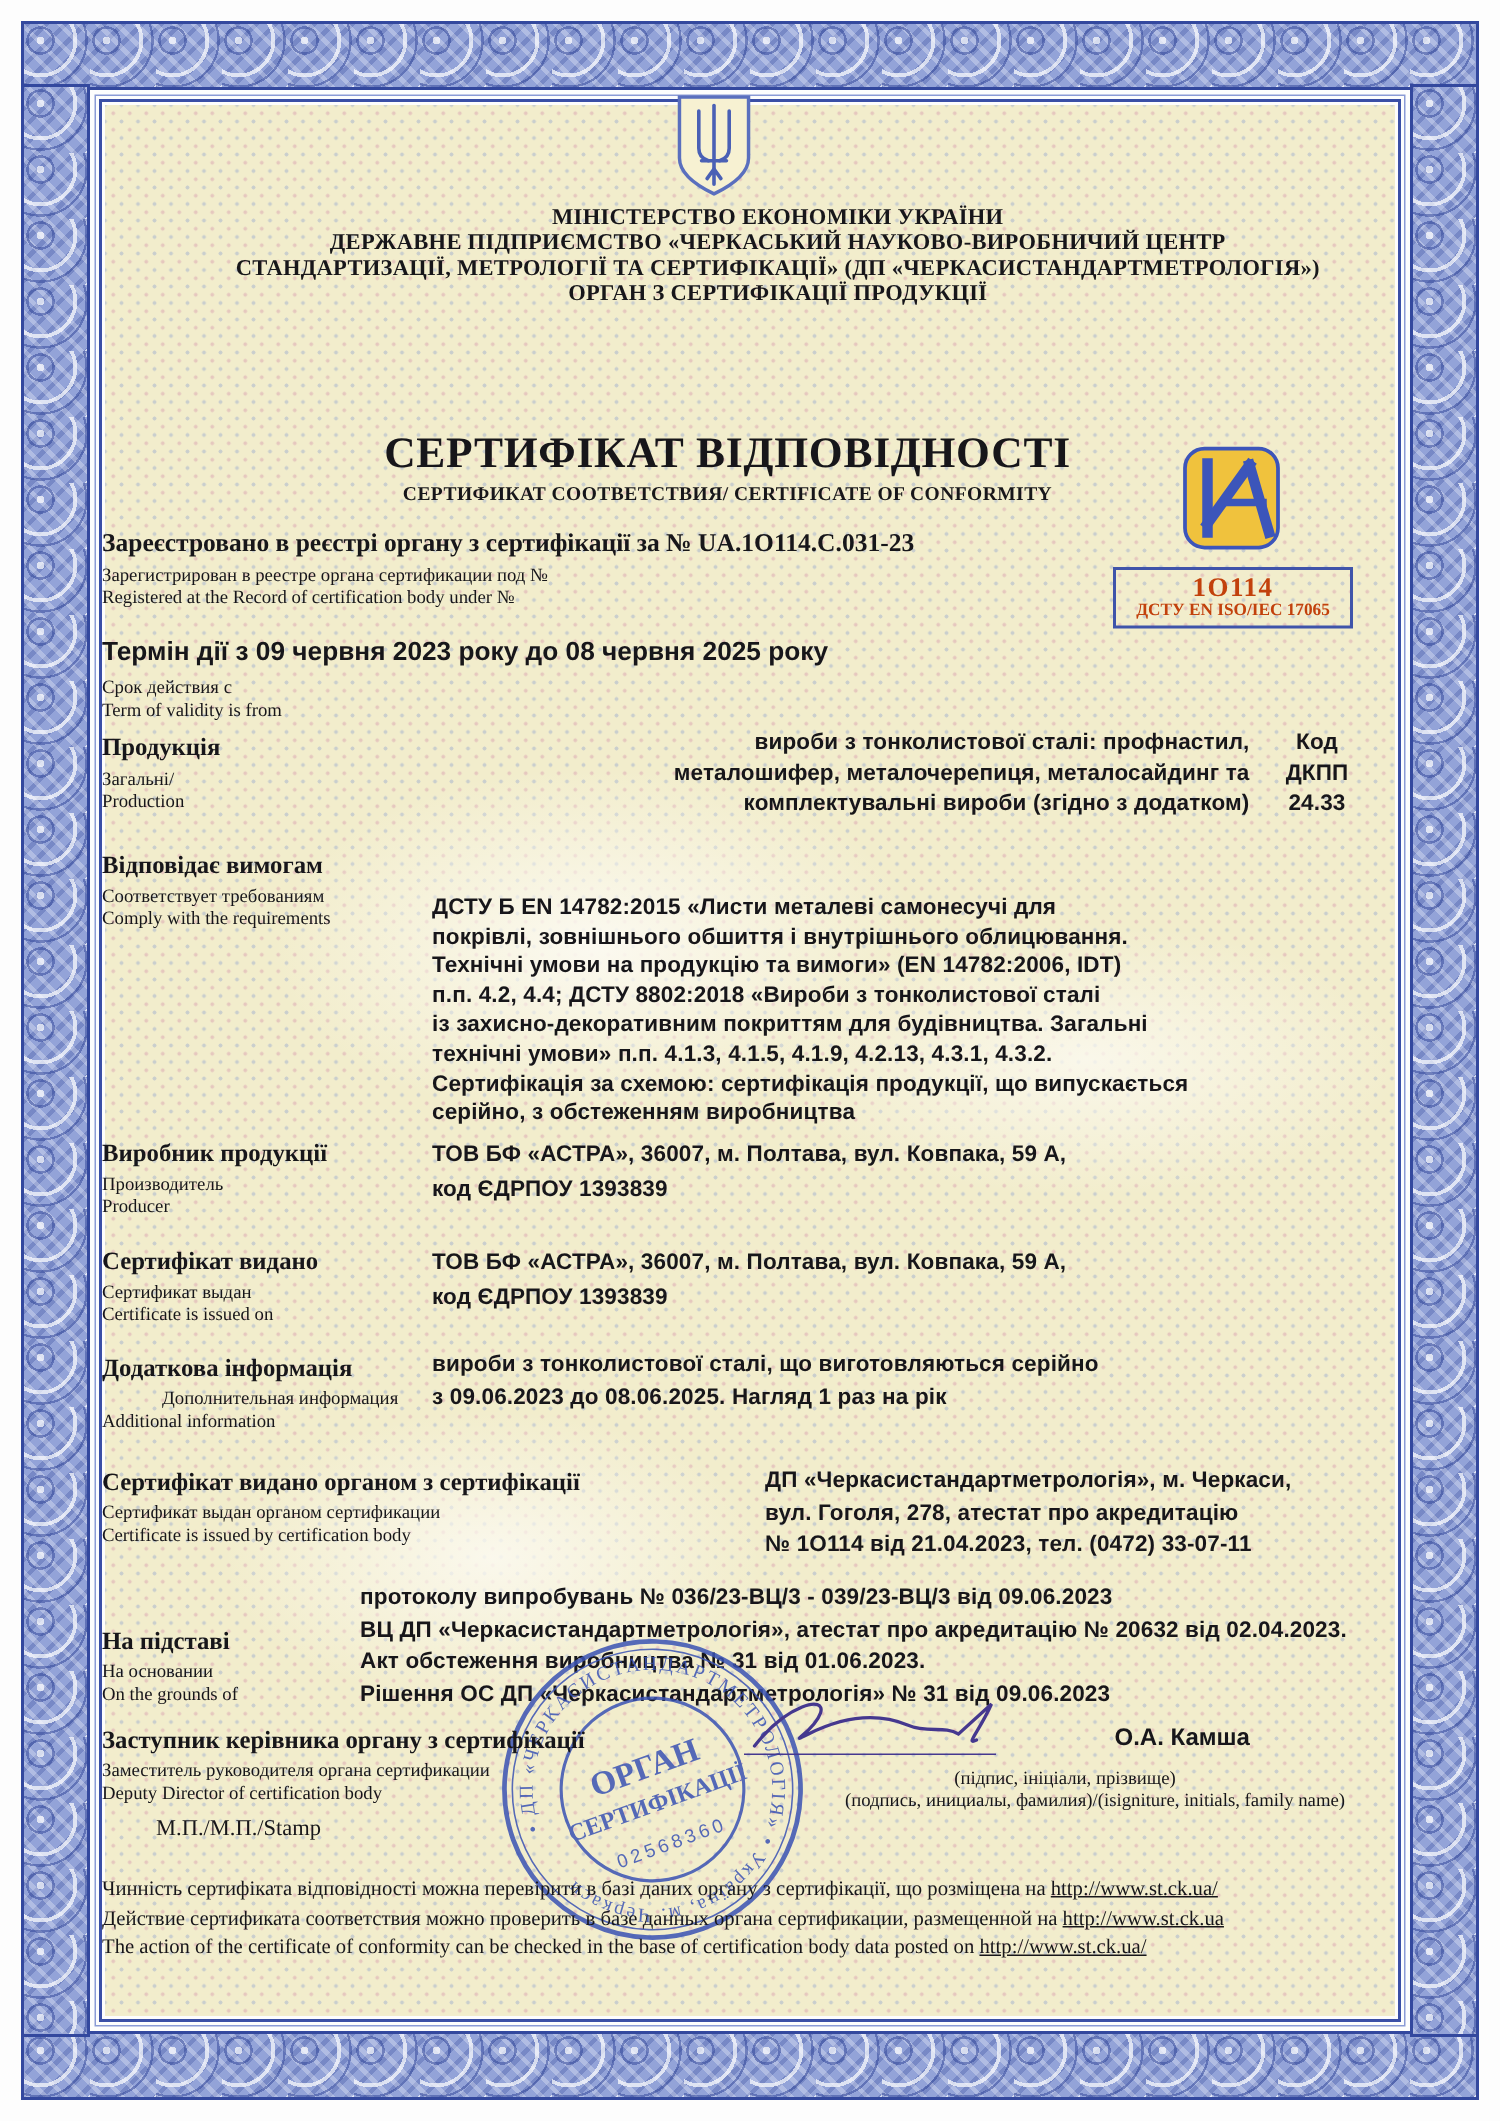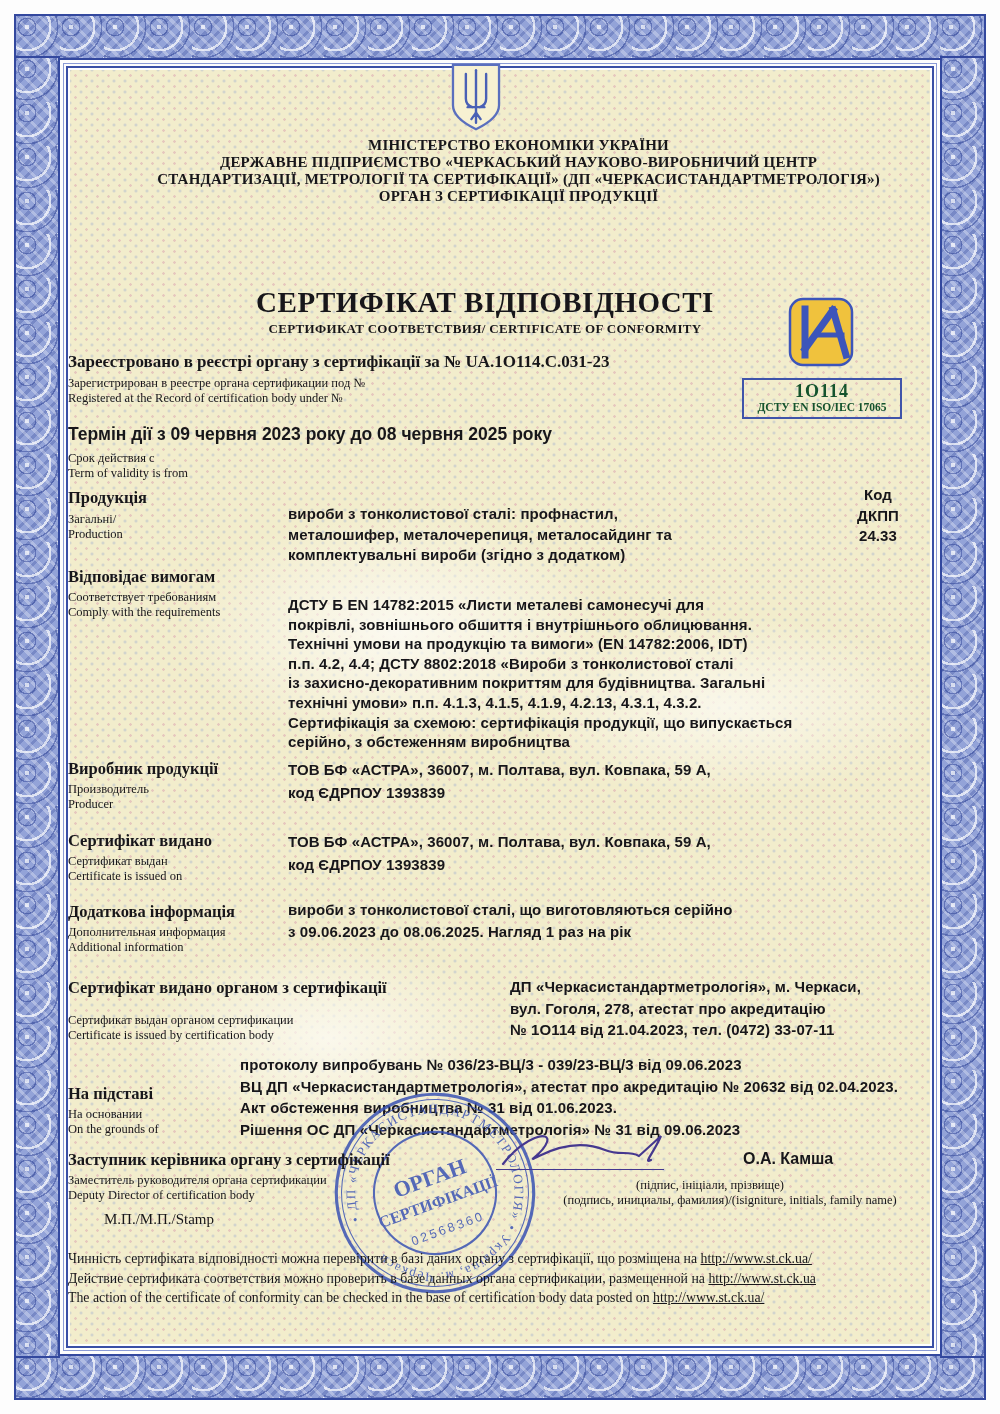--- a/index.html
+++ b/index.html
@@ -30,21 +30,21 @@
   .ministry{font:bold 15px/17px "Liberation Serif", serif;text-align:center;letter-spacing:.2px;padding-left:37px;}
   .doc-title{font:bold 29px "Liberation Serif", serif;text-align:center;letter-spacing:.5px;}
   .doc-sub{font:bold 13px "Liberation Serif", serif;text-align:center;letter-spacing:.3px;}
   .reg-main{font:bold 17px "Liberation Serif", serif;}
   .lbl{font:bold 16.5px/19px "Liberation Serif", serif;}
   .sub{font:12.5px/15px "Liberation Serif", serif;}
   .val{font:bold 15px/20.5px "Liberation Sans", sans-serif;letter-spacing:.1px;}
   .pre{white-space:pre-line;}
   .term{font:bold 17.5px "Liberation Sans", sans-serif;}
   .badge-box{position:absolute;left:742px;top:378px;width:160px;height:41px;border:2px solid #3f54aa;
-    text-align:center;color:#14532d;box-sizing:border-box;padding-top:2px;}
+    text-align:center;color:#c2410c;box-sizing:border-box;padding-top:2px;}
   .badge-code{font:bold 18px/19px "Liberation Serif", serif;letter-spacing:1px;}
   .badge-std{font:bold 11.5px/13px "Liberation Serif", serif;}
   .sig-caption{font:12.5px/15px "Liberation Serif", serif;text-align:center;}
   .name{font:bold 16px "Liberation Sans", sans-serif;}
   .stamp-note{font:15px "Liberation Serif", serif;}
   .footer-line{font:13.8px/19.5px "Liberation Serif", serif;}
   .footer-line .link{text-decoration:underline;cursor:pointer;text-align:right;}
   .sig-underline{position:absolute;left:496px;top:1169px;width:168px;border-bottom:1.5px solid #45388f;}
 </style>
 </head>
@@ -105,21 +105,21 @@
     <div class="term">Термін дії з 09 червня 2023 року  до  08 червня 2025 року</div>
     <div class="sub" style="margin-top:6px;">Срок действия с</div>
     <div class="sub">Term of validity is from</div>
   </div>
 
   <div class="abs" style="left:68px;top:488px;">
     <div class="lbl">Продукція</div>
     <div class="sub" style="margin-top:5px;">Загальні/</div>
     <div class="sub">Production</div>
   </div>
-  <div class="abs val pre" style="left:288px;top:504px;width:545px;">вироби з тонколистової сталі: профнастил,
+  <div class="abs val pre" style="left:288px;top:485px;width:545px;text-align:right;">вироби з тонколистової сталі: профнастил,
 металошифер, металочерепиця, металосайдинг та
 комплектувальні вироби (згідно з додатком)</div>
   <div class="abs" style="left:818px;top:485px;width:120px;text-align:center;">
     <div class="val">Код</div>
     <div class="val">ДКПП</div>
     <div class="val">24.33</div>
   </div>
 
   <div class="abs" style="left:68px;top:567px;">
     <div class="lbl">Відповідає вимогам</div>
@@ -146,29 +146,29 @@
   <div class="abs" style="left:68px;top:831px;">
     <div class="lbl">Сертифікат видано</div>
     <div class="sub" style="margin-top:4px;">Сертификат выдан</div>
     <div class="sub">Certificate is issued on</div>
   </div>
   <div class="abs val pre" style="left:288px;top:830px;width:560px;line-height:23px;">ТОВ БФ «АСТРА», 36007, м. Полтава, вул. Ковпака, 59 А,
 код ЄДРПОУ 1393839</div>
 
   <div class="abs" style="left:68px;top:902px;">
     <div class="lbl">Додаткова інформація</div>
-    <div class="sub" style="margin-top:4px;">Дополнительная информация</div>
+    <div class="sub" style="margin-top:4px;padding-left:40px;">Дополнительная информация</div>
     <div class="sub">Additional information</div>
   </div>
   <div class="abs val pre" style="left:288px;top:899px;width:620px;line-height:22px;">вироби з тонколистової сталі, що виготовляються серійно
 з 09.06.2023 до 08.06.2025. Нагляд 1 раз на рік</div>
 
   <div class="abs" style="left:68px;top:978px;width:430px;">
     <div class="lbl">Сертифікат видано органом з сертифікації</div>
-    <div class="sub" style="margin-top:16px;">Сертификат выдан органом сертификации</div>
+    <div class="sub" style="margin-top:4px;">Сертификат выдан органом сертификации</div>
     <div class="sub">Certificate is issued by certification body</div>
   </div>
   <div class="abs val pre" style="left:510px;top:976px;width:430px;line-height:21.5px;">ДП «Черкасистандартметрологія», м. Черкаси,
 вул. Гоголя, 278, атестат про акредитацію
 № 1О114 від 21.04.2023, тел. (0472) 33-07-11</div>
 
   <div class="abs" style="left:68px;top:1084px;">
     <div class="lbl">На підставі</div>
     <div class="sub" style="margin-top:4px;">На основании</div>
     <div class="sub">On the grounds of</div>

